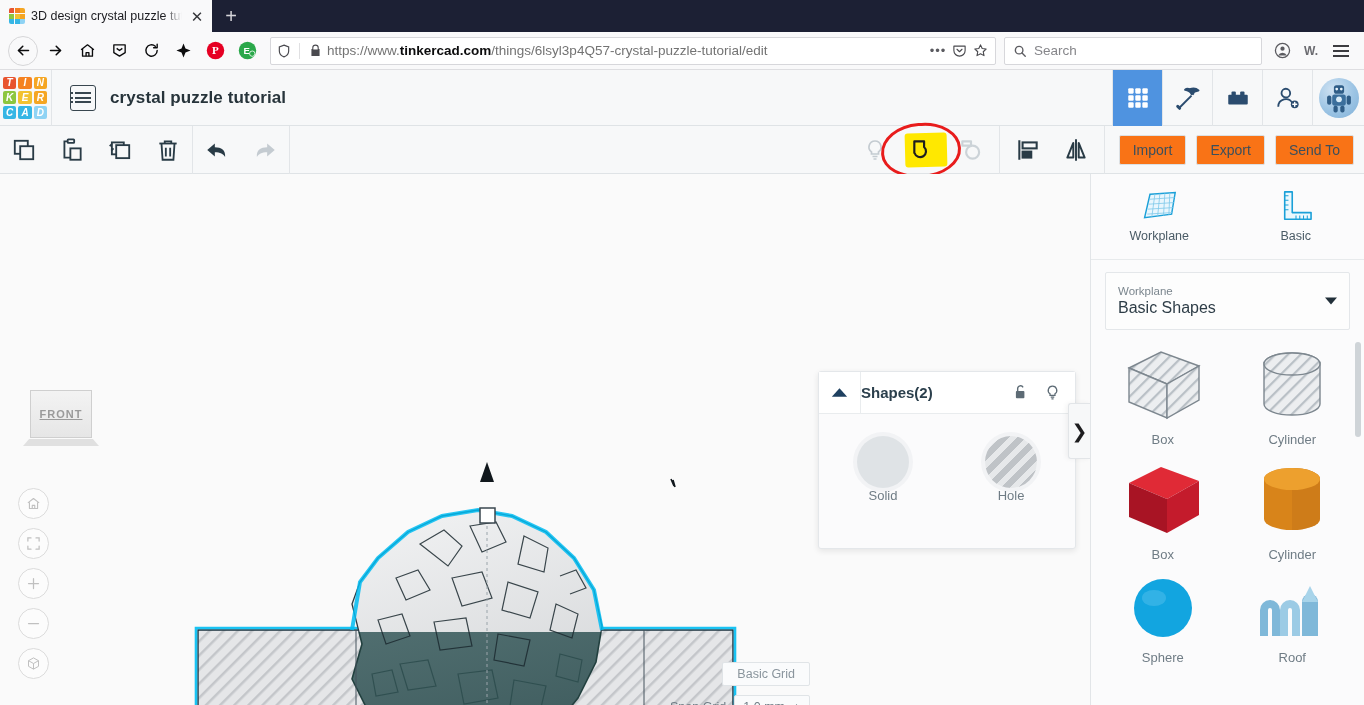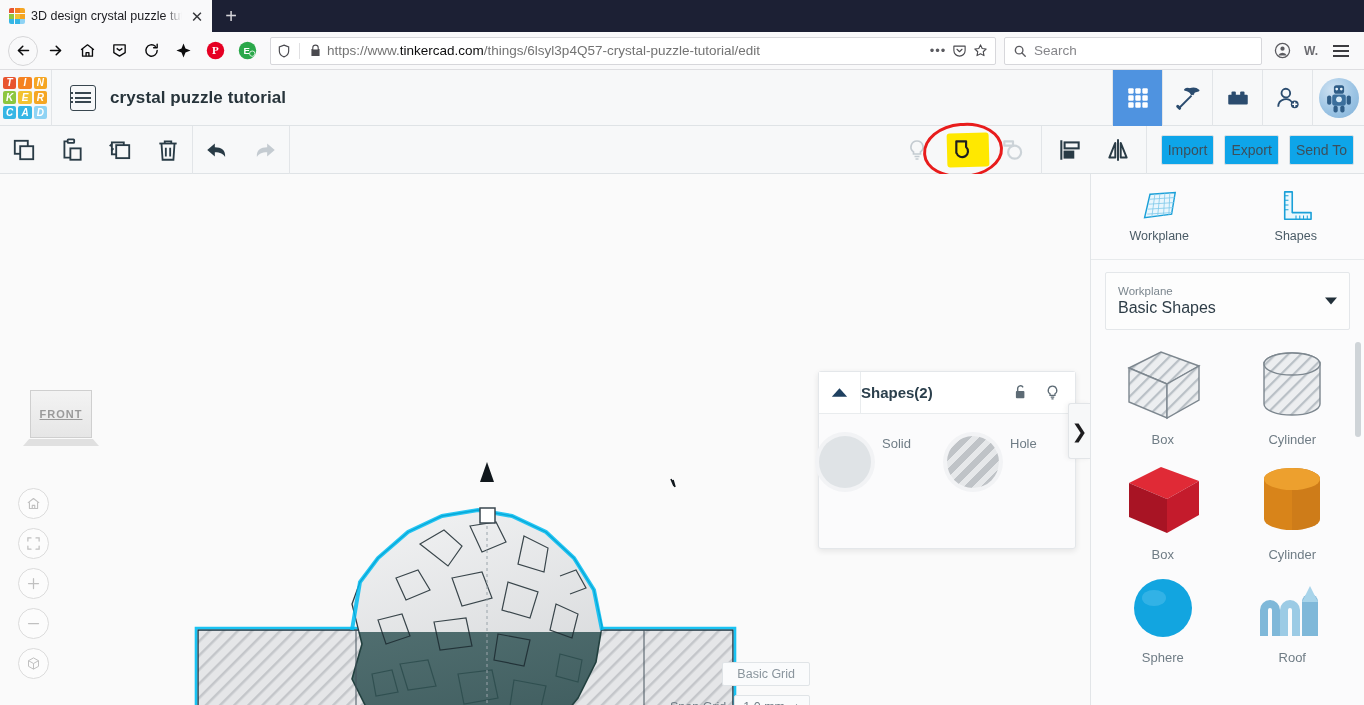--- a/index.html
+++ b/index.html
@@ -48,21 +48,21 @@
     color: #0c0c0d; border-radius: 50%;
   }
   .navbtn.back { border: 1px solid #d6d6d8; }
   .navbtn svg { display: block; }
   .urlbar {
     flex: 1; height: 28px; background: #fff; border: 1px solid #d7d7db; border-radius: 2px;
     display: flex; align-items: center; padding: 0 6px 0 4px; margin: 0 6px; gap: 3px;
   }
   .urlbar .sep { width: 1px; height: 16px; background: #e0e0e2; margin: 0 3px; }
   .url-text { flex: 1; font-size: 13.5px; color: #737373; white-space: nowrap; overflow: hidden; }
-  .url-text b { color: #0c0c0d; font-weight: 400; }
+  .url-text b { color: #0c0c0d; font-weight: 700; }
   .url-icon { width: 18px; height: 18px; display:flex; align-items:center; justify-content:center; color:#4a4a4f;}
   .searchbar {
     width: 258px; height: 28px; background: #fff; border: 1px solid #d7d7db; border-radius: 2px;
     display: flex; align-items: center; padding: 0 8px; gap: 7px; margin-right: 4px;
   }
   .searchbar .ph { font-size: 13.5px; color: #86868a; }
   .acct { width: 28px; height: 28px; display:flex;align-items:center;justify-content:center;color:#5b5b60;}
   .wlabel { font-size: 12px; font-weight: bold; color: #6b6b70; padding: 0 6px;}
   .hamburger { width: 30px; height:30px; display:flex;flex-direction:column;justify-content:center;gap:3px;align-items:center;}
   .hamburger i { width: 16px; height: 2px; background: #3c3c40; display:block;}
@@ -106,22 +106,22 @@
   .toolbar {
     height: 48px; background: #f7f8f9; border-bottom: 1px solid #dfe3e6;
     display: flex; align-items: center; position: relative;
   }
   .tb-btn { width: 48px; height: 48px; display:flex;align-items:center;justify-content:center; color:#293b46;}
   .tb-btn.dim { color:#c4cbd1; }
   .tb-sep { width:1px; height:48px; background:#e2e5e8; }
   .tb-right { margin-left: auto; display:flex;align-items:center;height:48px;}
   .tb-icon-group { display:flex;align-items:center;height:48px;padding:0 4px;}
   .tb-action {
-    height: 30px; padding: 0 6px; margin-right: 10px;
-    background:#0ea5e9; border:1px solid #dbe0e4; border-radius:2px;
+    height: 30px; padding: 0 13px; margin-right: 10px;
+    background:#f97316; border:1px solid #dbe0e4; border-radius:2px;
     font-size:14px; color:#3c4f5c; display:flex;align-items:center;justify-content:center;
   }
   .highlight-wrap { position: relative; display:flex;align-items:center;justify-content:center;width:48px;height:48px;}
   .yellow-hl {
     position:absolute; left:6px; top:7px; width:42px; height:34px; background:#ffe800;
     transform: rotate(-1.5deg); border-radius:3px;
   }
   .red-circle {
     position:absolute; left:-18px; top:-3px; width:80px; height:55px;
     border: 3.5px solid #e81c1c; border-radius: 50% 48% 52% 50% / 52% 50% 50% 48%;
@@ -168,21 +168,21 @@
     position:absolute; left:818px; top:197px; width:258px; height:178px;
     background:#fbfbfc; border:1px solid #e4e7ea; border-radius:3px;
     box-shadow: 0 2px 6px rgba(0,0,0,.09);
   }
   .sp-head { height:42px; display:flex; align-items:center; border-bottom:1px solid #e9ecee; background:#fff;}
   .sp-caret { width:42px;height:42px;display:flex;align-items:center;justify-content:center;border-right:1px solid #e9ecee;}
   .sp-title { font-size:15px; font-weight:bold; color:#2b3f4c; }
   .sp-head-icons { margin-left:auto; display:flex; gap:2px; padding-right:8px;}
   .sp-hi { width:30px;height:42px;display:flex;align-items:center;justify-content:center;color:#5d6b75;}
   .sp-body { display:flex; padding:22px 0 0 0; }
-  .sp-opt { flex:1; display:flex; flex-direction:row; align-items:flex-start; gap:11px;}
+  .sp-opt { flex:1; display:flex; flex-direction:column; align-items:center; }
   .sp-swatch { width:52px;height:52px;border-radius:50%;box-shadow:0 0 0 4px #f2f3f5;}
   .sp-swatch.solid { background:#dfe3e6; }
   .sp-swatch.hole {
     background: repeating-linear-gradient(135deg,#bfc3c7 0 6px,#e6e8ea 6px 12px);
   }
   .sp-opt span { font-size:13px; color:#6f7c85;}
 
   .panel-toggle {
     position:absolute; right:0; top:229px; width:22px; height:56px;
     background:#f7f8f9; border:1px solid #e2e5e8; border-right:none;
@@ -703,21 +703,21 @@
         <span>Workplane</span>
       </div>
       <div class="sb-tool">
         <svg width="34" height="32" viewBox="0 0 36 34">
           <path d="M6 2 L14 2 L14 24 L34 24 L34 31 L6 31 Z" fill="#ecf8fd" stroke="#1ba0d8" stroke-width="1.7" stroke-linejoin="round"></path>
           <g stroke="#1ba0d8" stroke-width="1.1">
             <path d="M6 6h4M6 11h4M6 16h4M6 21h4"></path>
             <path d="M18 31v-4M22 31v-4M26 31v-4M30 31v-4"></path>
           </g>
         </svg>
-        <span>Shapes</span>
+        <span>Basic</span>
       </div>
     </div>
 
     <div class="sb-picker">
       <div class="sm">Workplane</div>
       <div class="lg">Basic Shapes</div>
       <div class="caret"></div>
     </div>
 
     <div class="sb-grid">

